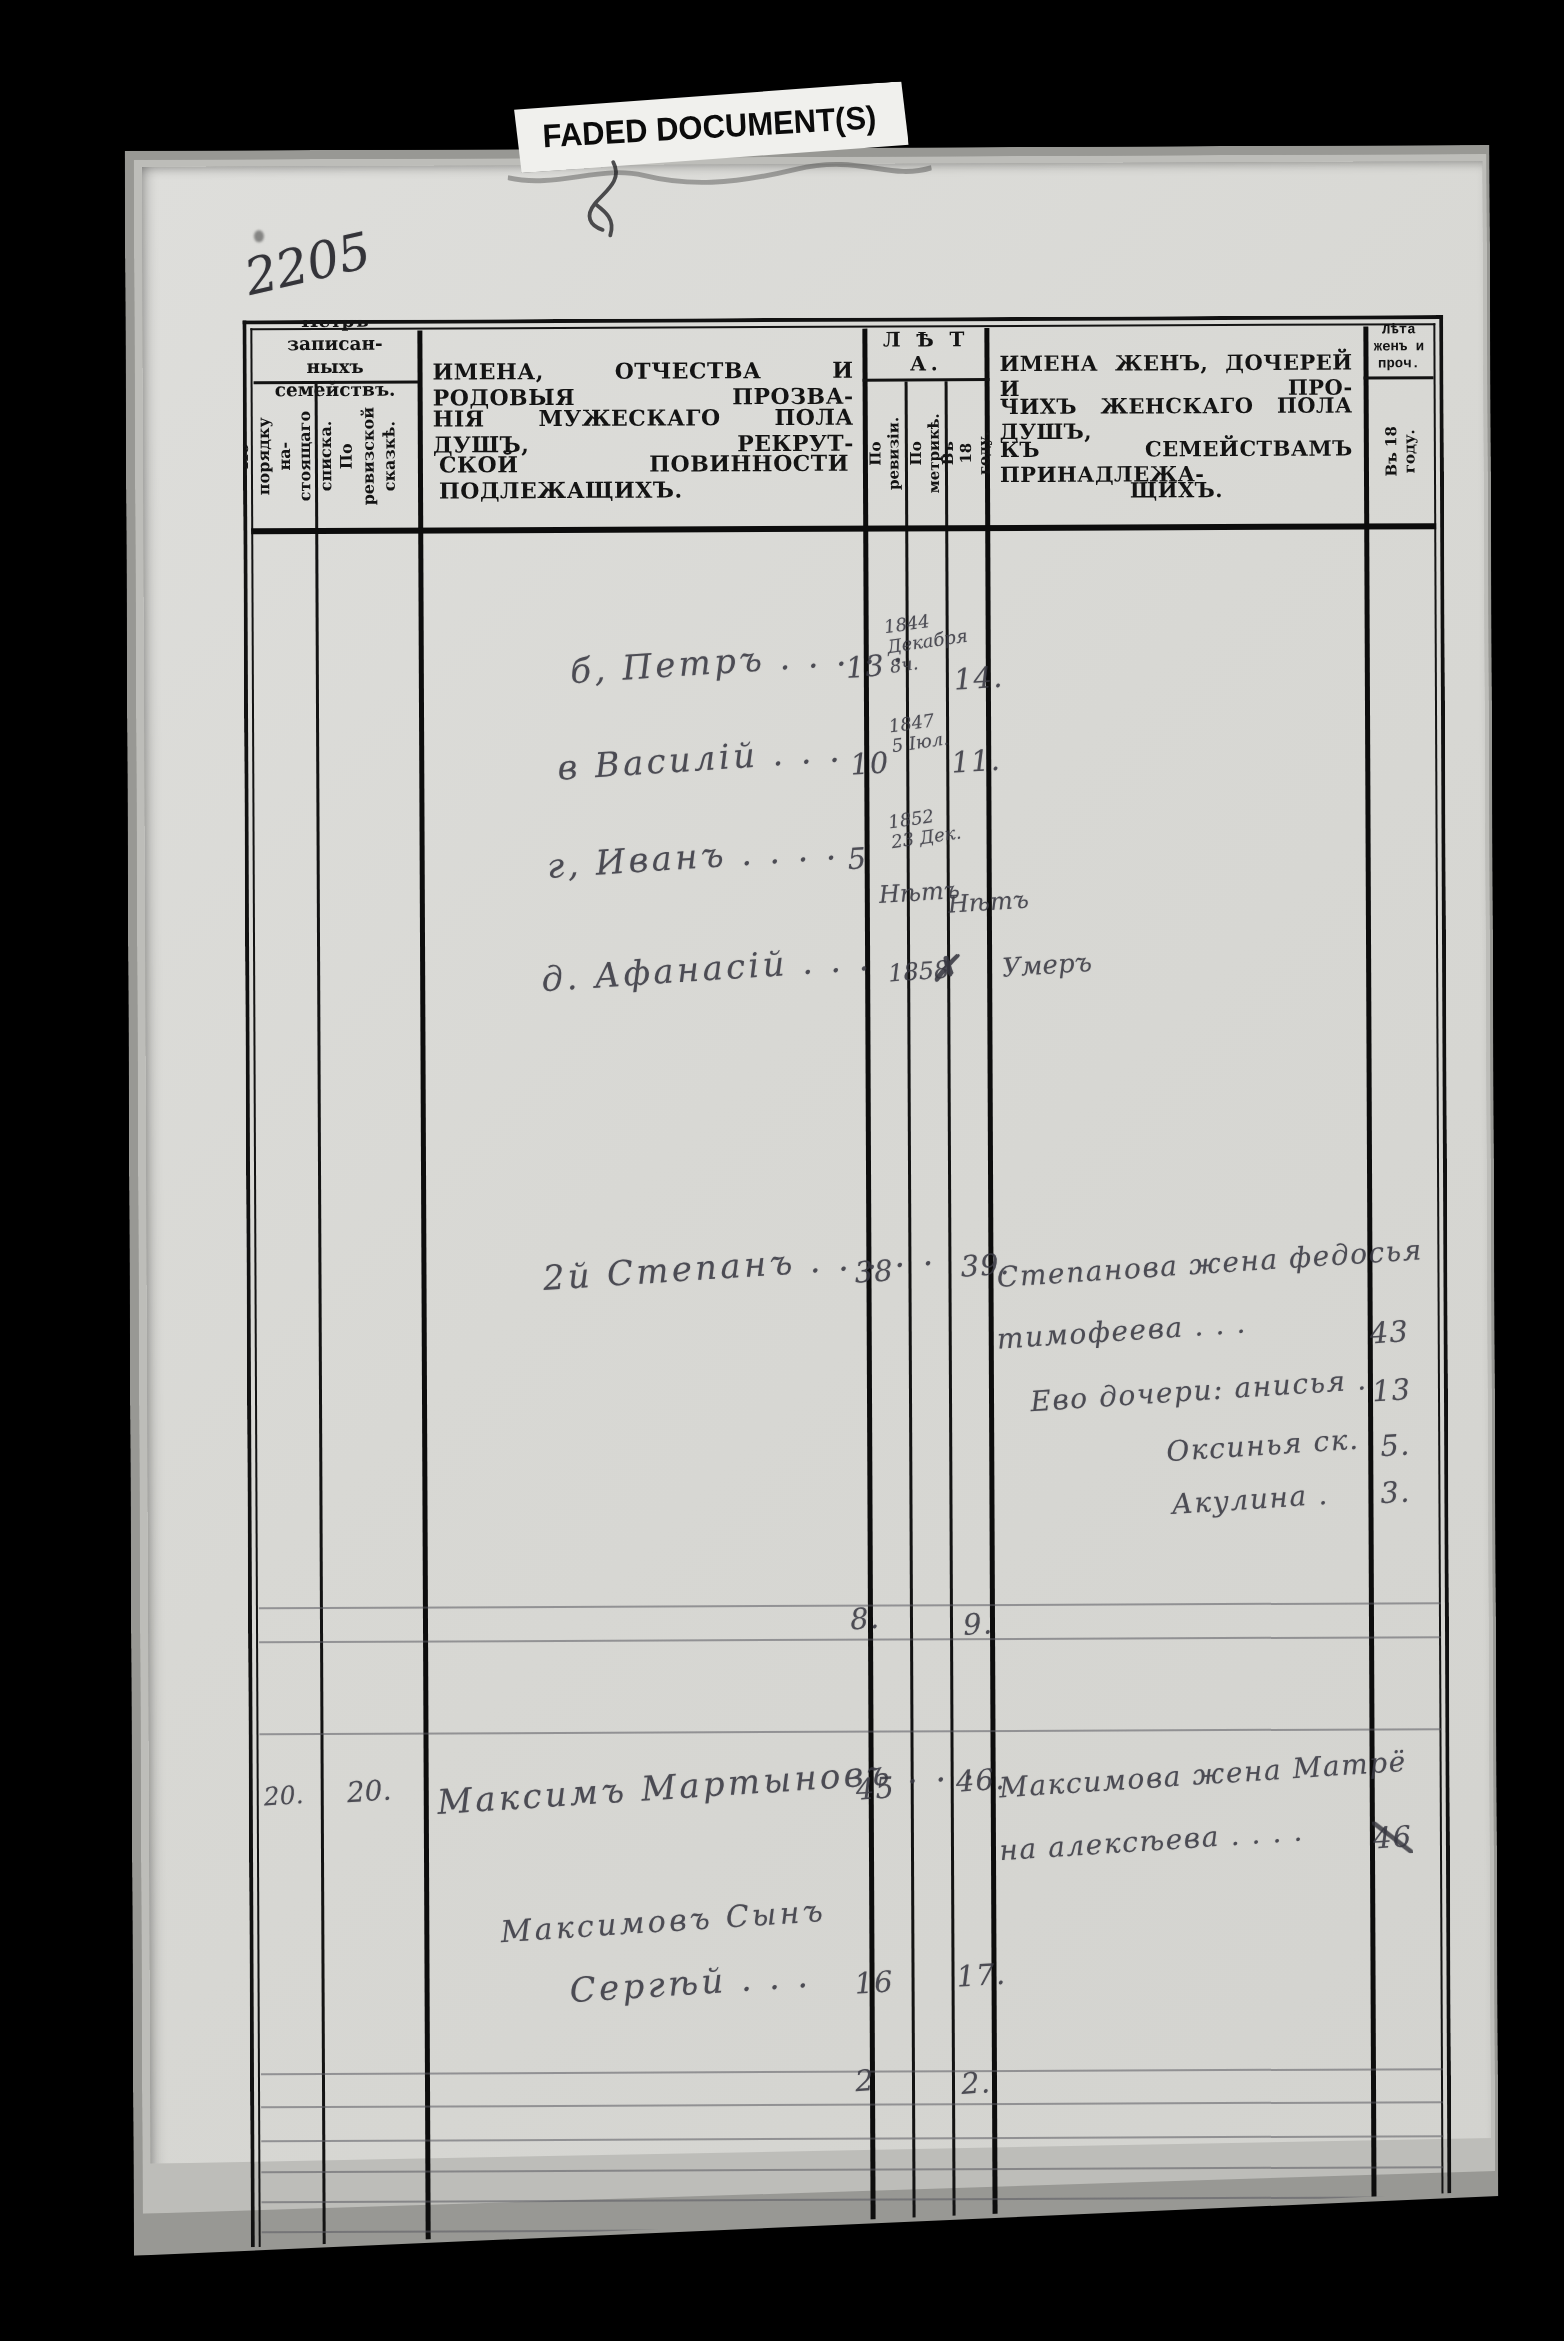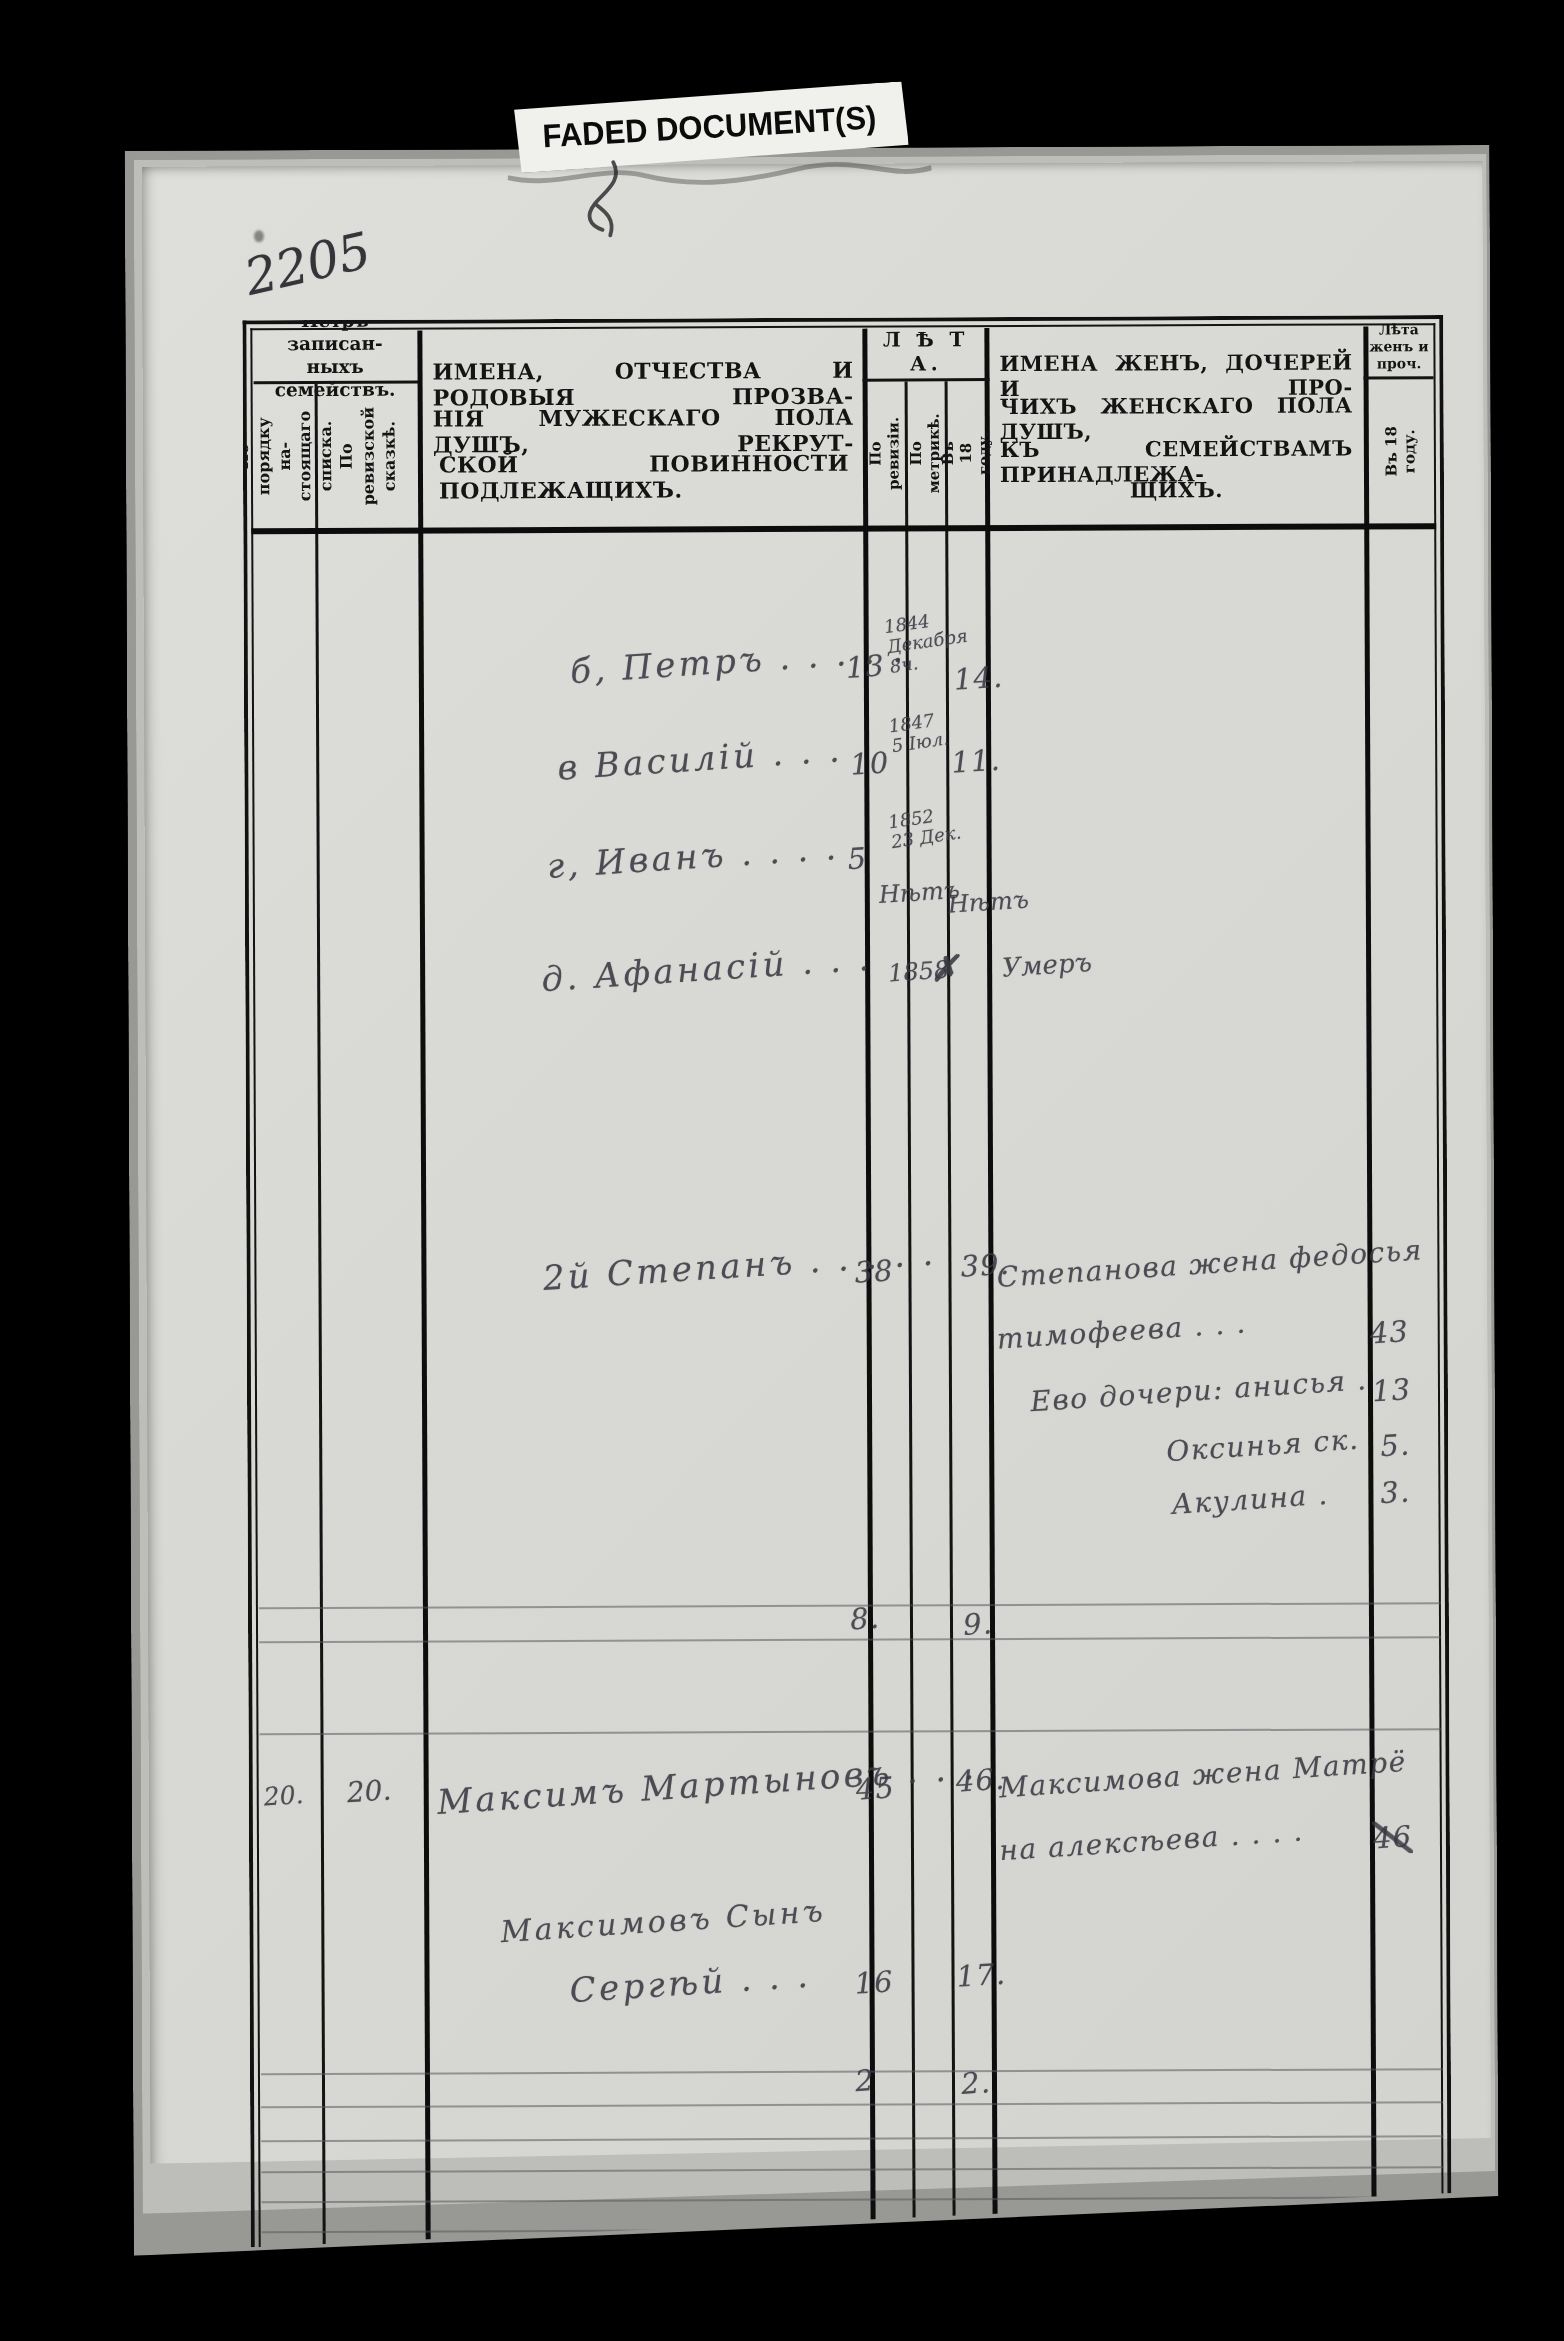--- a/index.html
+++ b/index.html
@@ -132,21 +132,21 @@
       </div>
     <div class="abs vcell print" style="left:705px;top:68px;width:36px;height:136px;font-size:15px;">
       <span>Въ 18        году.</span>
       </div>
 
     <div class="abs print jline" style="left:757px;top:34px;width:353px;font-size:21px;letter-spacing:0.5px;">ИМЕНА ЖЕНЪ, ДОЧЕРЕЙ И ПРО-</div>
     <div class="abs print jline" style="left:757px;top:77px;width:353px;font-size:21px;letter-spacing:0.5px;">ЧИХЪ ЖЕНСКАГО ПОЛА ДУШЪ,</div>
     <div class="abs print jline" style="left:757px;top:120px;width:353px;font-size:21px;letter-spacing:0.5px;">КЪ СЕМЕЙСТВАМЪ ПРИНАДЛЕЖА-</div>
     <div class="abs print cline" style="left:757px;top:161px;width:353px;font-size:21px;letter-spacing:0.5px;">ЩИХЪ.</div>
 
-    <div class="abs grp print" style="left:1123px;top:7.6px;width:67px;height:48px;font-size:14px;line-height:1.2;">Лѣта
+    <div class="abs grp print" style="left:1123px;top:7.6px;width:67px;height:48px;font-size:14px;line-height:1.2;font-family:Liberation Mono, monospace;">Лѣта
 женъ и
 проч.</div>
     <div class="abs vcell print" style="left:1125px;top:68px;width:65px;height:136px;font-size:15px;">
       <span>Въ 18      году.</span>
       </div>
 
     <div class="hw hw-name" style="left:326px;top:322px;">б, Петръ . .  . .  .</div>
     <div class="hw hw-num" style="left:602px;top:332px;">13</div>
     <div class="hw hw-sm" style="left:643px;top:294px;">1844
 Декабря

